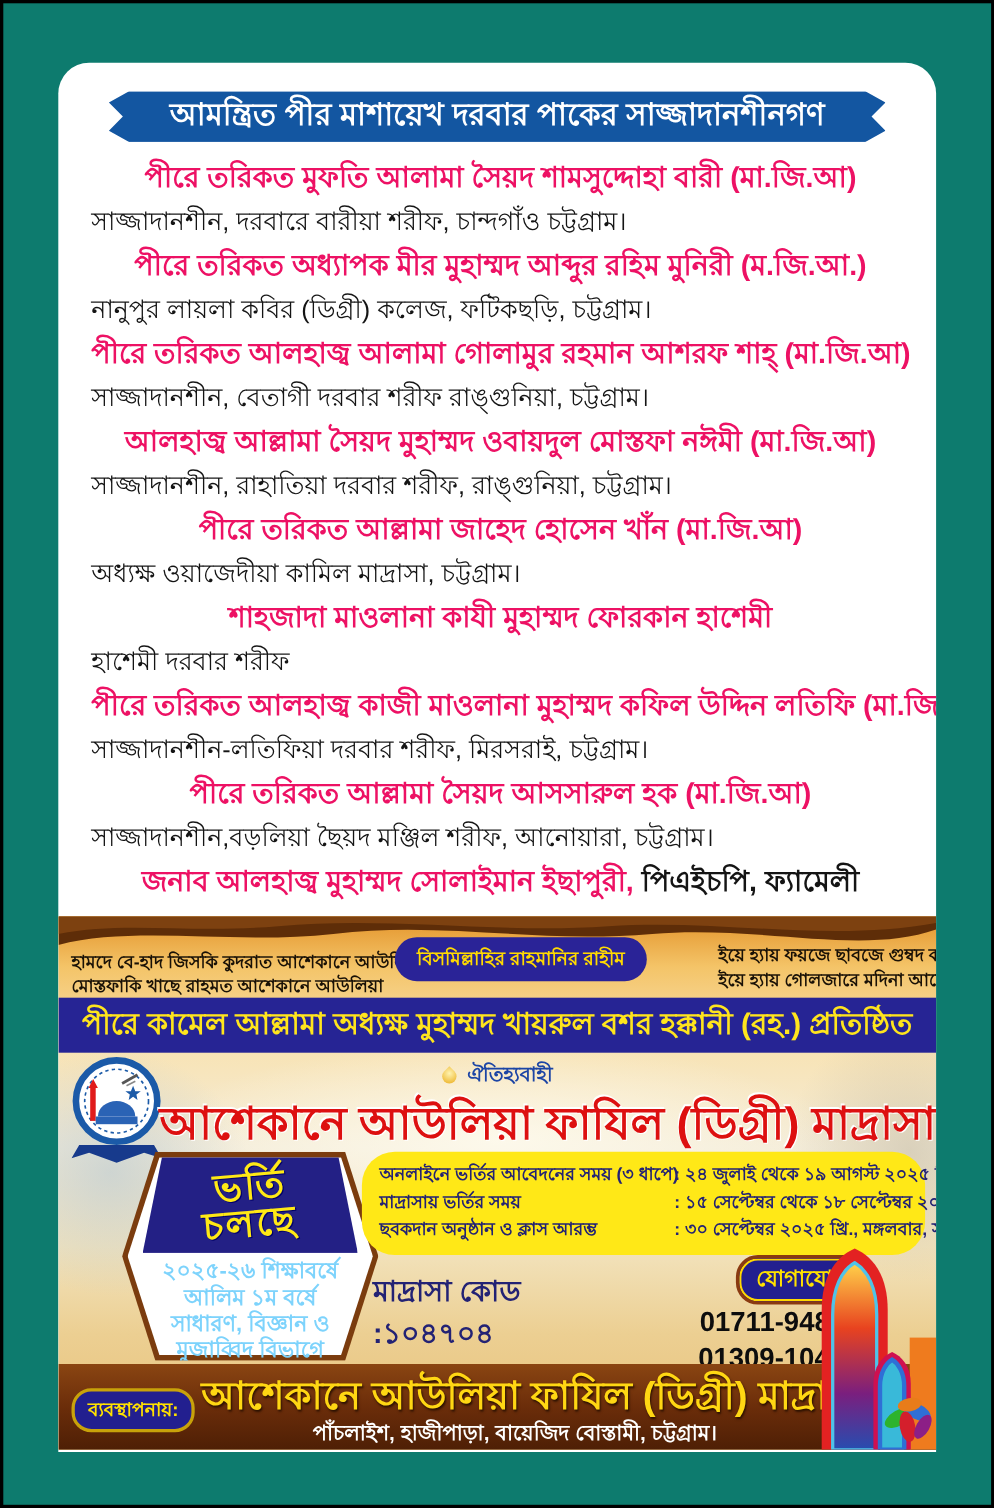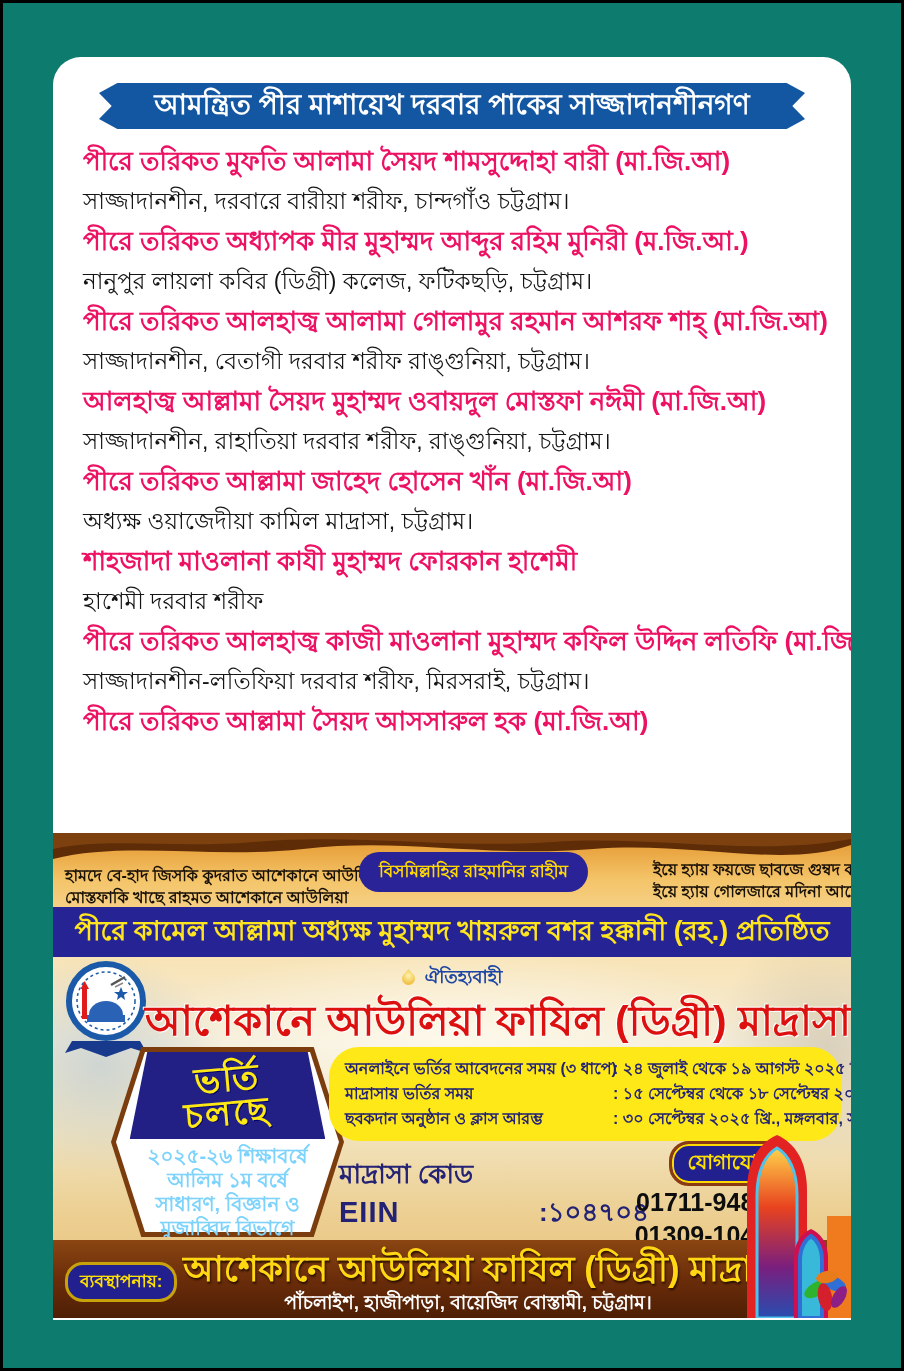--- a/index.html
+++ b/index.html
@@ -17,21 +17,21 @@
   .header-pill{
     margin:26px auto 10px auto;width:706px;height:46px;background:#1356a1;
     color:#ffffff;font-size:28px;font-weight:bold;display:flex;align-items:center;
     justify-content:center;
     clip-path:polygon(2.6% 0,97.4% 0,100% 22%,98.2% 50%,100% 78%,97.4% 100%,2.6% 100%,0 78%,1.8% 50%,0 22%);
     white-space:nowrap;
   }
   
   .entries{padding:2px 24px 0 30px;}
   .entry{margin-bottom:1px;}
-  .entry-name{color:#ed1164;font-weight:bold;font-size:26px;line-height:41px;white-space:nowrap;}
+  .entry-name{color:#ed1164;font-weight:bold;font-size:26px;line-height:41px;white-space:nowrap;text-align:center;}
   .entry-suffix{color:#141414;font-weight:bold;}
   .entry-detail{color:#141414;font-size:23px;line-height:38px;white-space:nowrap;}
   
   .ad{
     position:absolute;left:0;top:776px;width:798px;height:485px;overflow:hidden;
     background:
       radial-gradient(ellipse 180px 160px at 6% 48%, rgba(176,196,210,.55), transparent 70%),
       radial-gradient(ellipse 160px 170px at 97% 44%, rgba(196,186,164,.55), transparent 70%),
       radial-gradient(ellipse 420px 120px at 50% 42%, rgba(255,252,240,.8), transparent 75%),
       linear-gradient(180deg,#e3932a 0px,#f4c468 46px,#f8e3b4 120px,#f4ecd8 210px,#f2e3bd 300px,#eccf92 380px,#e7bf77 485px);
@@ -86,21 +86,21 @@
   }
   
   .schedule-box{
     position:absolute;left:276px;top:214px;width:512px;height:94px;background:#ffe817;
     border-radius:30px;padding:9px 16px;box-sizing:border-box;
   }
   .schedule-row{display:grid;grid-template-columns:268px 1fr;color:#232274;
     font-size:16px;font-weight:bold;line-height:25px;white-space:nowrap;}
   
   .codes{position:absolute;left:286px;top:322px;width:300px;color:#232274;font-weight:bold;}
-  .code-row{display:grid;grid-template-columns:152px 1fr;line-height:38px;white-space:nowrap;gap:48px;}
+  .code-row{display:grid;grid-template-columns:152px 1fr;line-height:38px;white-space:nowrap;}
   .code-label{font-size:26px;}
   .eiin-label{font-size:29px;letter-spacing:1px;}
   .code-value{font-size:26px;}
   
   .contact{position:absolute;left:515px;top:308px;width:228px;text-align:right;}
   .contact-pill{
     display:inline-block;background:#221f8f;color:#ffe100;font-size:20px;font-weight:bold;
     padding:3px 16px;border:3px solid #8a3a10;border-radius:20px;box-shadow:0 0 0 2px #ffd800 inset;
     white-space:nowrap;
   }
@@ -158,20 +158,24 @@
       <div class="entry">
         <div class="entry-name">শাহজাদা মাওলানা কাযী মুহাম্মদ ফোরকান হাশেমী</div>
         <div class="entry-detail">হাশেমী দরবার শরীফ</div>
       </div>
       <div class="entry">
         <div class="entry-name">পীরে তরিকত আলহাজ্ব কাজী মাওলানা মুহাম্মদ কফিল উদ্দিন লতিফি (মা.জি.আ)</div>
         <div class="entry-detail">সাজ্জাদানশীন-লতিফিয়া দরবার শরীফ, মিরসরাই, চট্টগ্রাম।</div>
       </div>
       <div class="entry">
         <div class="entry-name">পীরে তরিকত আল্লামা সৈয়দ আসসারুল হক (মা.জি.আ)</div>
+        <div class="entry-detail">সাজ্জাদানশীন,বড়লিয়া ছৈয়দ মঞ্জিল শরীফ, আনোয়ারা, চট্টগ্রাম।</div>
+      </div>
+      <div class="entry">
+        <div class="entry-name"><span>জনাব আলহাজ্ব মুহাম্মদ সোলাইমান ইছাপুরী,</span><span class="entry-suffix"> পিএইচপি, ফ্যামেলী</span></div>
       </div>
     </div>
 
     <div class="ad">
 
       <svg class="ad-wave" viewBox="0 0 798 44" preserveAspectRatio="none">
         <path d="M0,0 H798 V12 C730,36 640,8 540,16 C430,25 350,4 250,16 C160,26 70,8 0,26 Z" fill="#5e2d08"></path>
         <path d="M0,0 H798 V6 C700,24 600,2 500,9 C400,16 300,0 200,9 C120,16 60,4 0,16 Z" fill="#8a4a14" opacity="0.7"></path>
       </svg>
 
@@ -233,21 +237,20 @@
           <span>ছবকদান অনুষ্ঠান ও ক্লাস আরম্ভ</span>
           <span>: ৩০ সেপ্টেম্বর ২০২৫ খ্রি., মঙ্গলবার, সকাল ১০টা</span>
         </div>
       </div>
 
       <div class="codes">
         <div class="code-row">
           <span class="code-label">মাদ্রাসা কোড</span>
         </div>
         <div class="code-row">
-          <span class="eiin-label">EIIN</span>
           <span class="code-value">:১০৪৭০৪</span>
         </div>
       </div>
 
       <div class="contact">
         <div class="contact-pill">যোগাযোগ:</div>
         <div class="phone">01711-948538</div>
         <div class="phone">01309-104704</div>
       </div>
 

